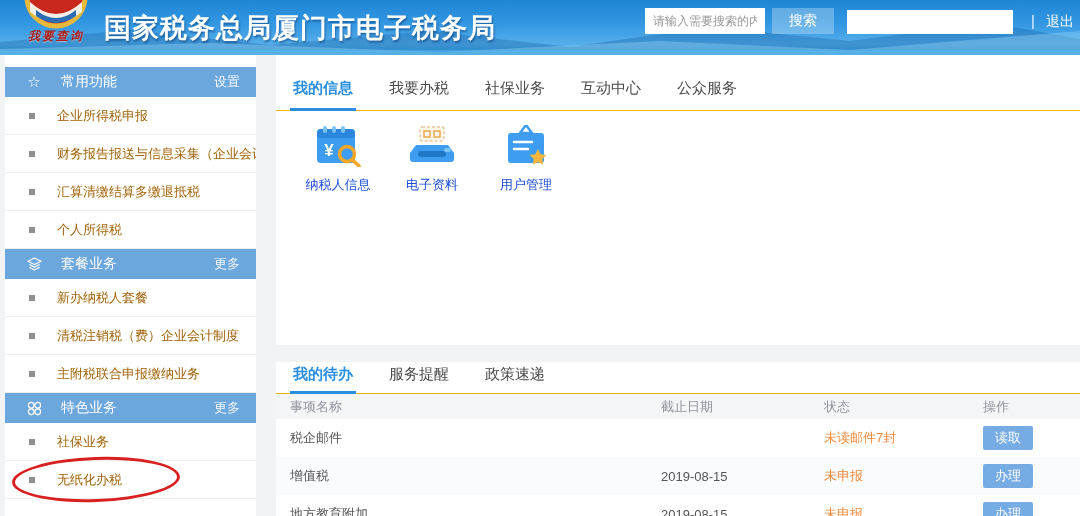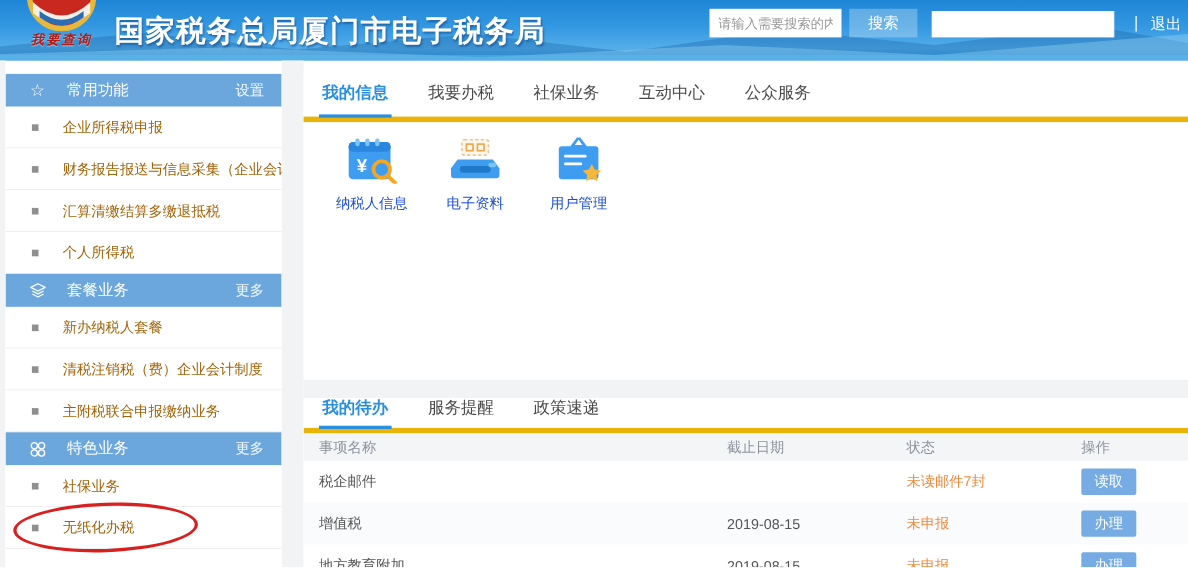--- a/index.html
+++ b/index.html
@@ -38,21 +38,21 @@
   .section-header .sec-title { margin-left:18px; font-size:14px; }
   .section-header .sec-action { margin-left:auto; margin-right:16px; font-size:13px; color:#f4f9ff; cursor:pointer; }
   .side-item { height:38px; display:flex; align-items:center; border-bottom:1px solid #ededee; background:#fff; cursor:pointer; }
   .side-item .bullet { width:6px; height:6px; background:#8f8f8f; margin-left:24px; flex:none; }
   .side-item .side-label { margin-left:22px; font-size:13px; color:#a16207; white-space:nowrap; }
   .annotation-ellipse { position:absolute; left:12px; top:457px; width:168px; height:45px;
     border:3px solid #d7201f; border-radius:50%; transform:rotate(-2deg); pointer-events:none; }
 
   
   .card1 { position:absolute; left:276px; top:67px; width:804px; height:278px; background:#fff; }
-  .tabs { display:flex; align-items:flex-end; border-bottom:5px solid #eab308; }
+  .tabs { display:flex; align-items:flex-end; border-bottom:1px solid #eab308; }
   .card1 .tabs { height:44px; }
   .tab { margin:0 15px; padding:0 3px 12px 3px; font-size:15px; color:#4a4a4a; cursor:pointer; position:relative; white-space:nowrap; }
   .tab:first-child { margin-left:14px; }
   .tab.active { color:#2b8fe0; font-weight:bold; }
   .tab.active::after { content:""; position:absolute; left:0; right:0; bottom:-1px; height:3px; background:#2b8fe0; }
   .shortcut-row { display:flex; padding:14px 0 0 24px; }
   .shortcut { width:76px; margin-right:18px; display:flex; flex-direction:column; align-items:center; cursor:pointer; }
   .shortcut-icon { width:48px; height:42px; margin-bottom:9px; }
   .shortcut-label { font-size:13px; color:#1d4ed8; white-space:nowrap; }
 

